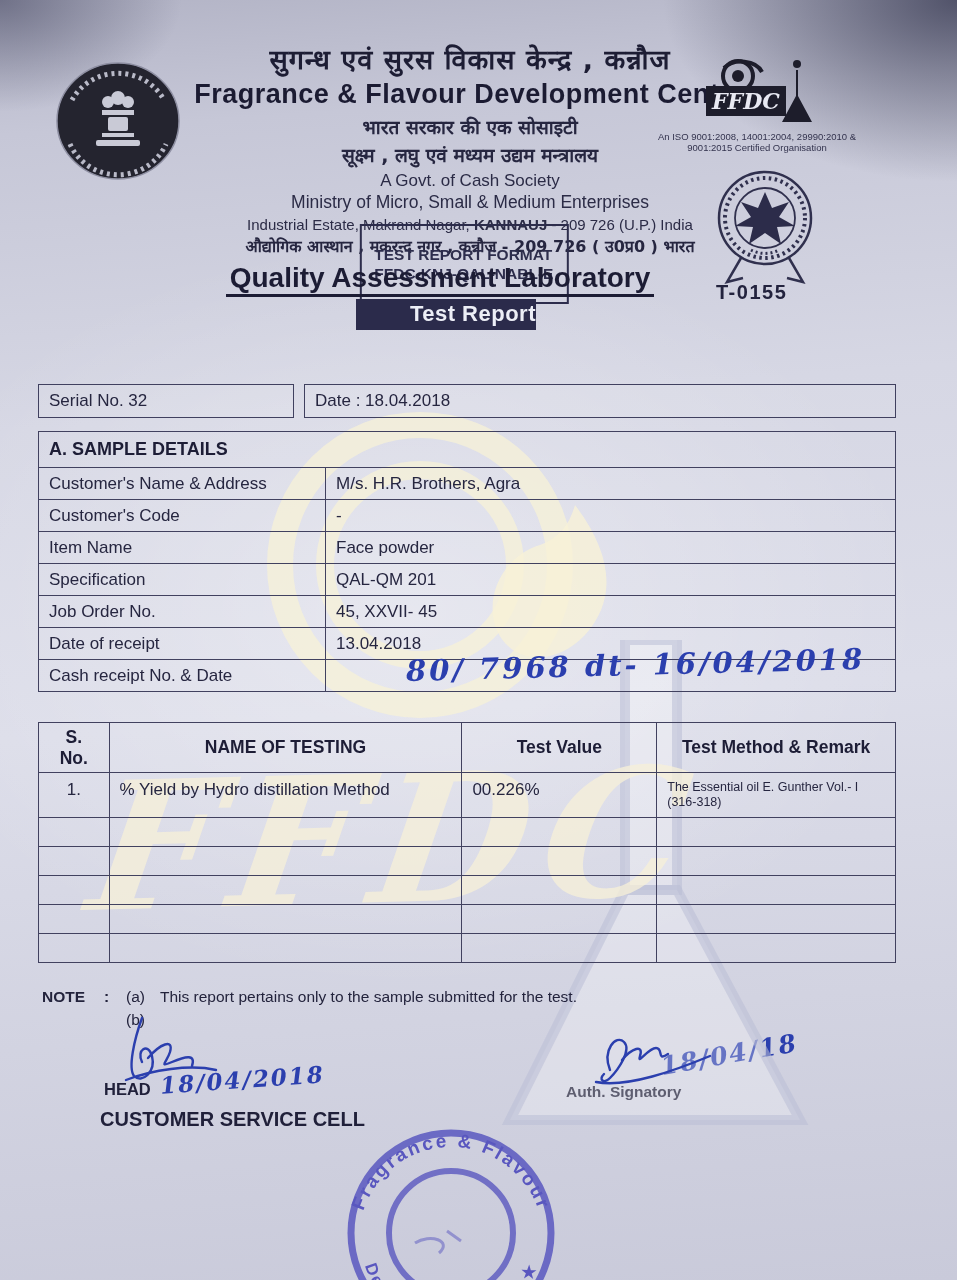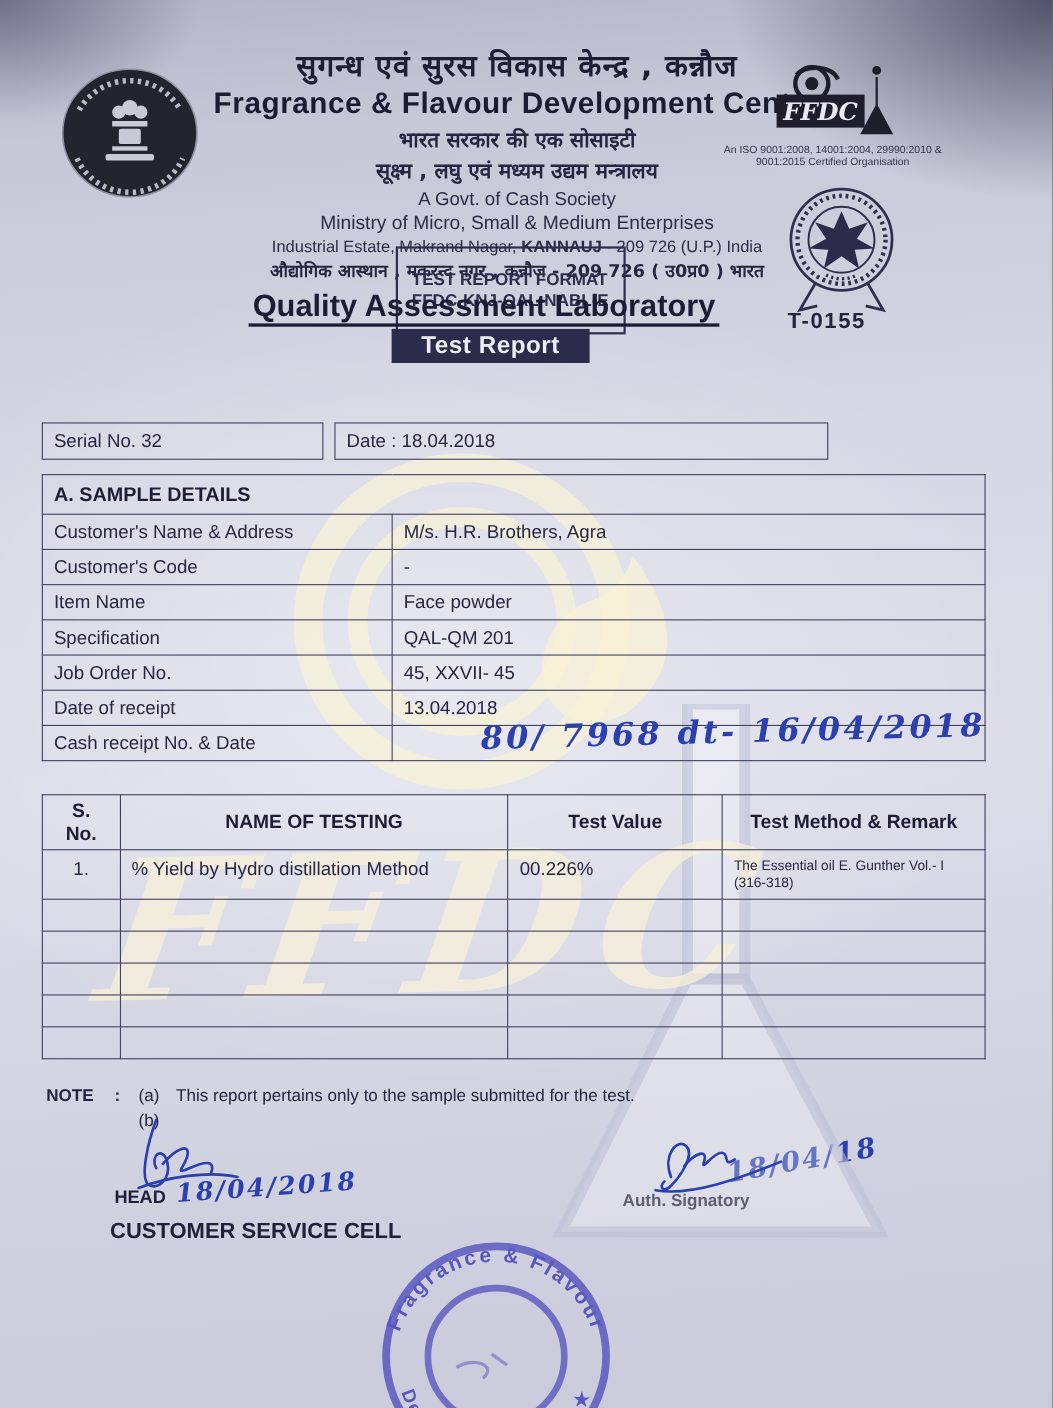--- a/index.html
+++ b/index.html
@@ -44,38 +44,38 @@
     letter-spacing:1.5px; color:#23233e; z-index:2; }
 
   
   .format-box { left:50%; top:224px; transform:translateX(-57%);
     border:2.5px solid #2d2d4c; padding:19px 13px; 
     font-size:15.5px; font-weight:700; color:#2d2d4c; line-height:19px; z-index:2; }
   .lab-title { left:0; top:262px; width:880px; text-align:center;
     font-size:28px; font-weight:700; color:#1c1c34; z-index:2; }
   .lab-title span { border-bottom:3px solid #1c1c34; padding:0 4px 1px; }
   .report-title { left:356px; top:299px; width:180px; height:31px;
-    background:#2b2b4b; color:#eceef6; text-align:center;
+    background:#2b2b4b; color:#eceef6; text-align:right;
     font-size:22px; font-weight:700; line-height:30px; letter-spacing:.5px; z-index:2; }
 
   
-  .meta-row { left:38px; top:384px; width:715px; display:flex; z-index:2; }
+  .meta-row { left:38px; top:384px; width:858px; display:flex; z-index:2; }
   .meta-cell { border:1.7px solid #40405f; height:34px; line-height:31px;
     font-size:17px; padding:0 10px; background:rgba(255,255,255,0.06); }
   .meta-serial { width:256px; }
   .meta-ref { width:394px; border-left:none; }
   .meta-date { margin-left:10px; flex:1; }
 
   
   table { border-collapse:collapse; z-index:2; position:absolute; background:transparent; }
   td, th { border:1.7px solid #41415f; padding:2px 10px; font-size:17px; color:#262640; }
   .sample-table { left:38px; top:431px; width:858px; }
   .sample-table .section-td { font-size:18px; font-weight:700; height:36px; color:#1d1d36; }
   .sample-table td { height:32px; }
-  .sample-table .lbl { width:318px; }
+  .sample-table .lbl { width:287px; }
   .hand { font-family:"DejaVu Serif", serif; font-style:italic; color:#2b3fae; }
   .cash-hand { position:absolute; left:80px; top:-12px; font-size:29px; font-weight:600;
     letter-spacing:3px; transform:rotate(-1.5deg); white-space:nowrap; }
 
   .test-table { left:38px; top:722px; width:858px; }
   .test-table th { font-weight:700; font-size:17.5px; color:#1d1d36; height:50px; }
   .test-table .c-sno { width:72px; text-align:center; }
   .test-table .c-name { width:370px; }
   .test-table .c-val { width:202px; }
   .test-table .c-mth { width:249px; }

